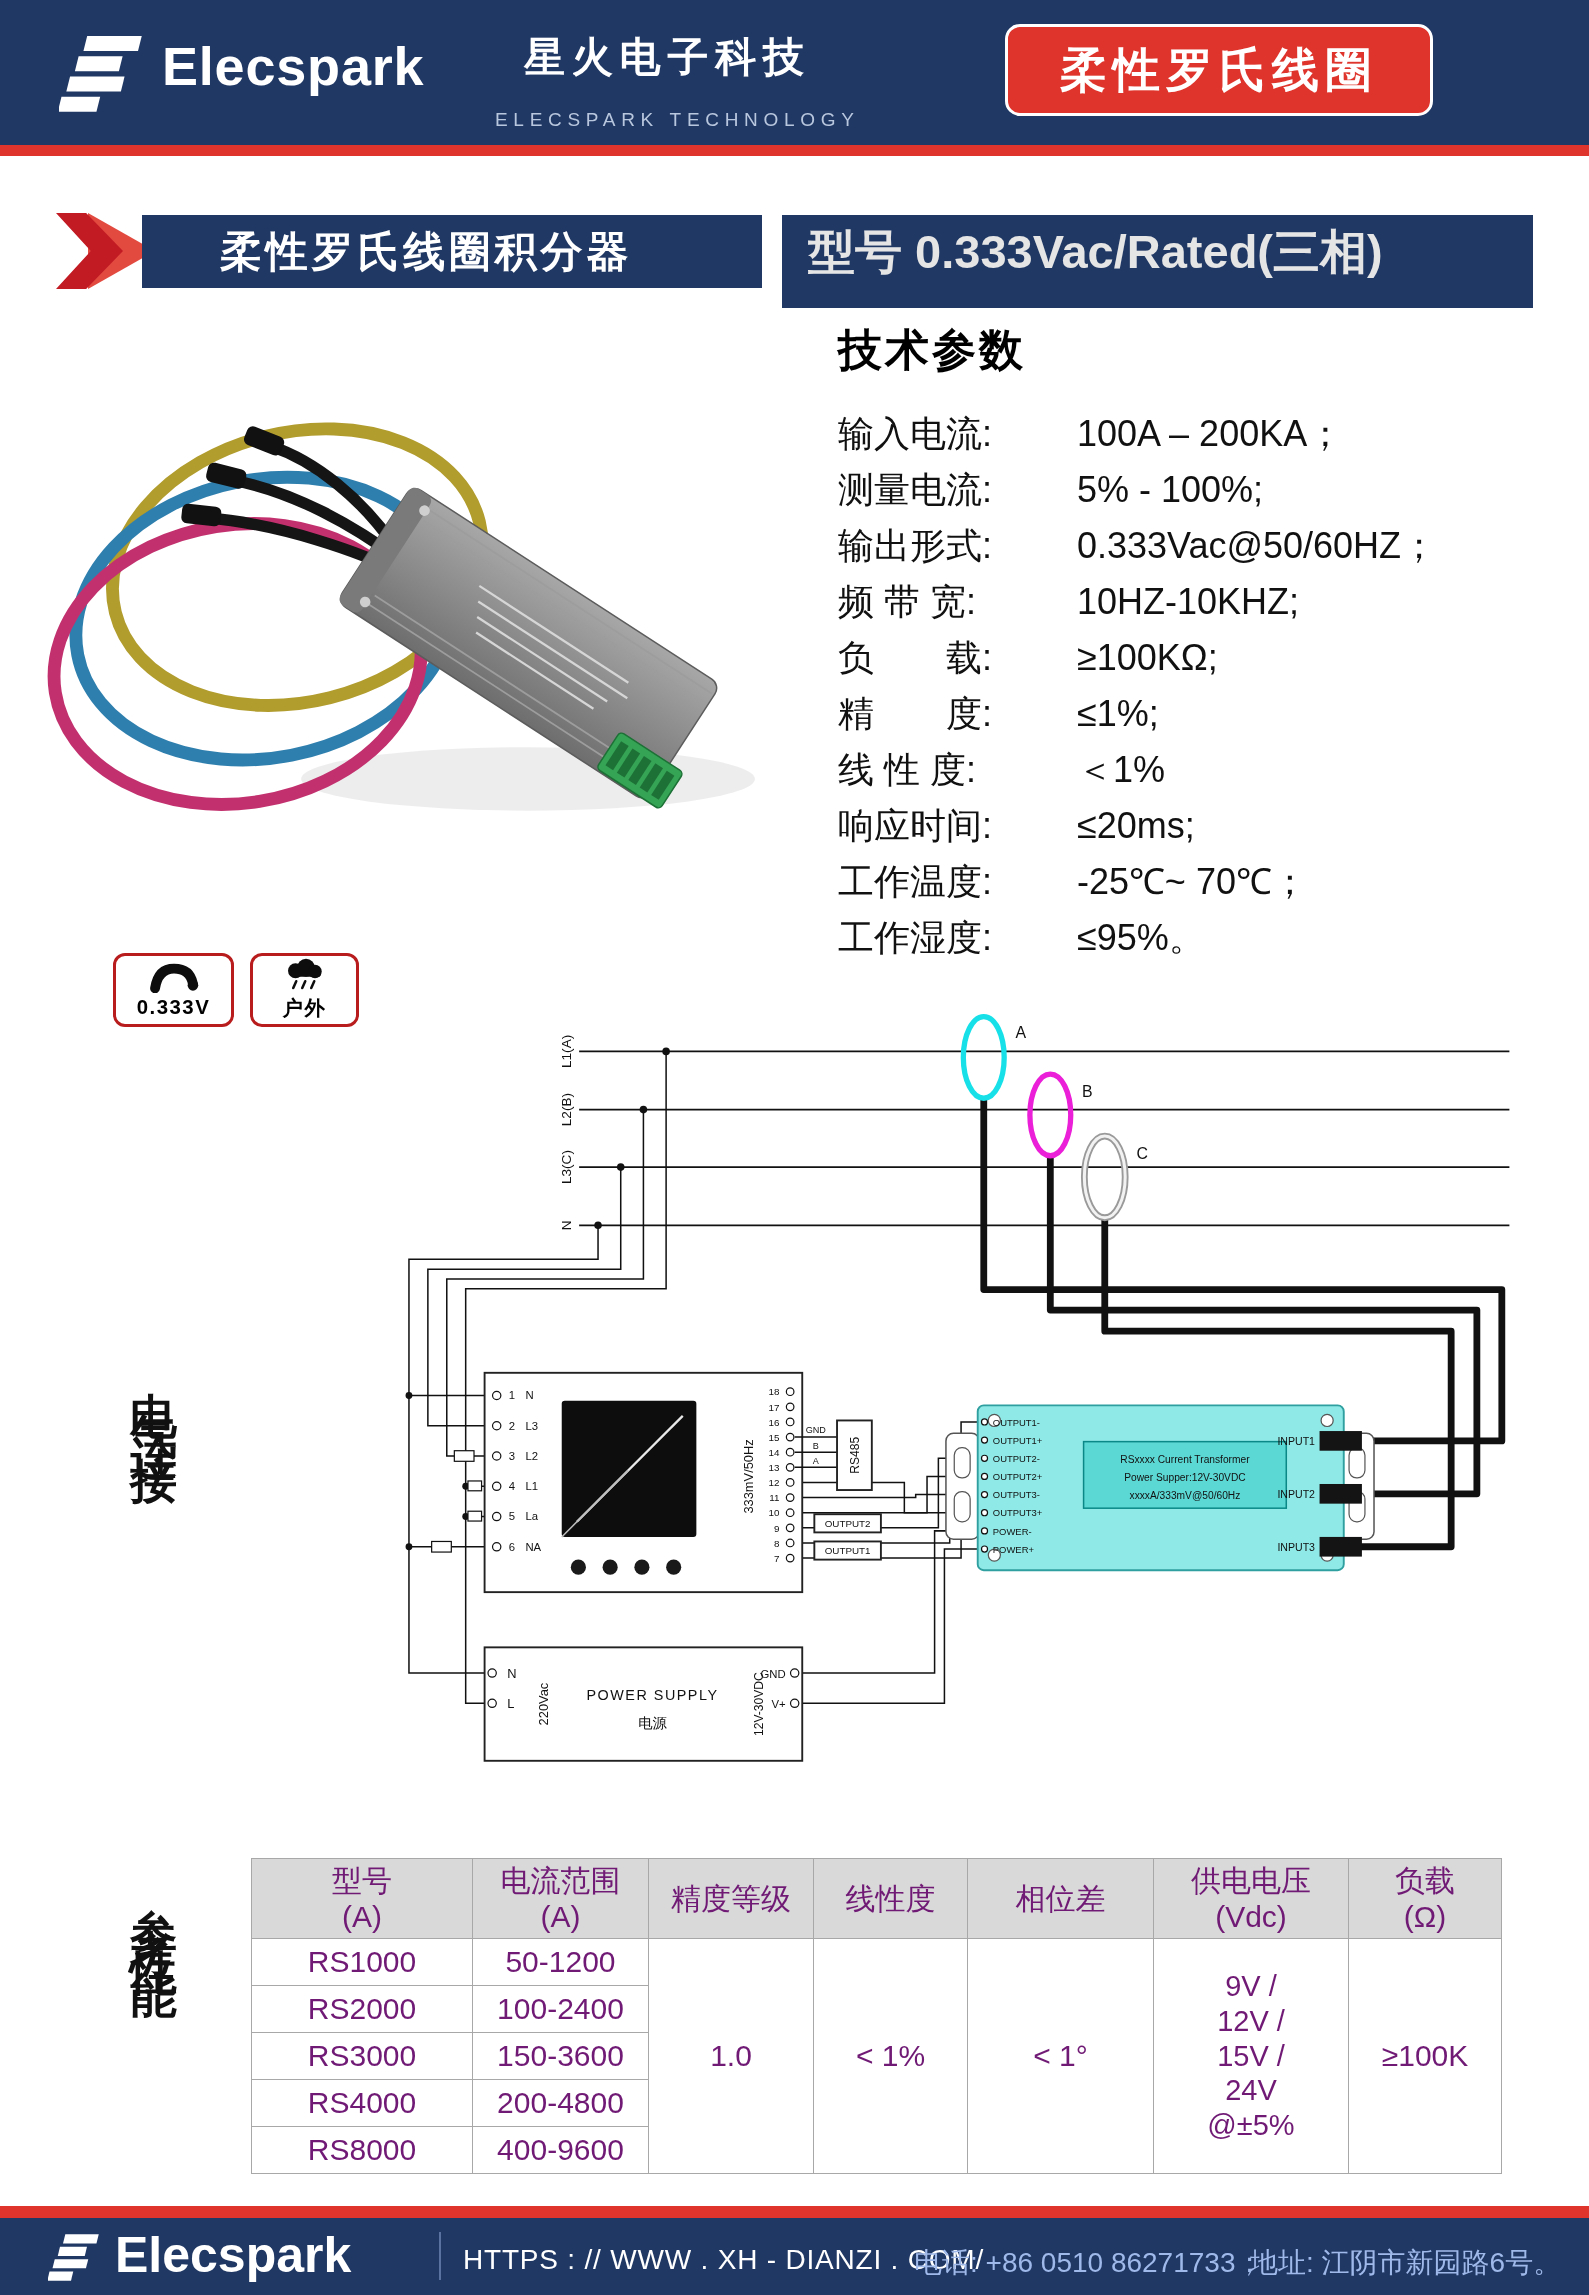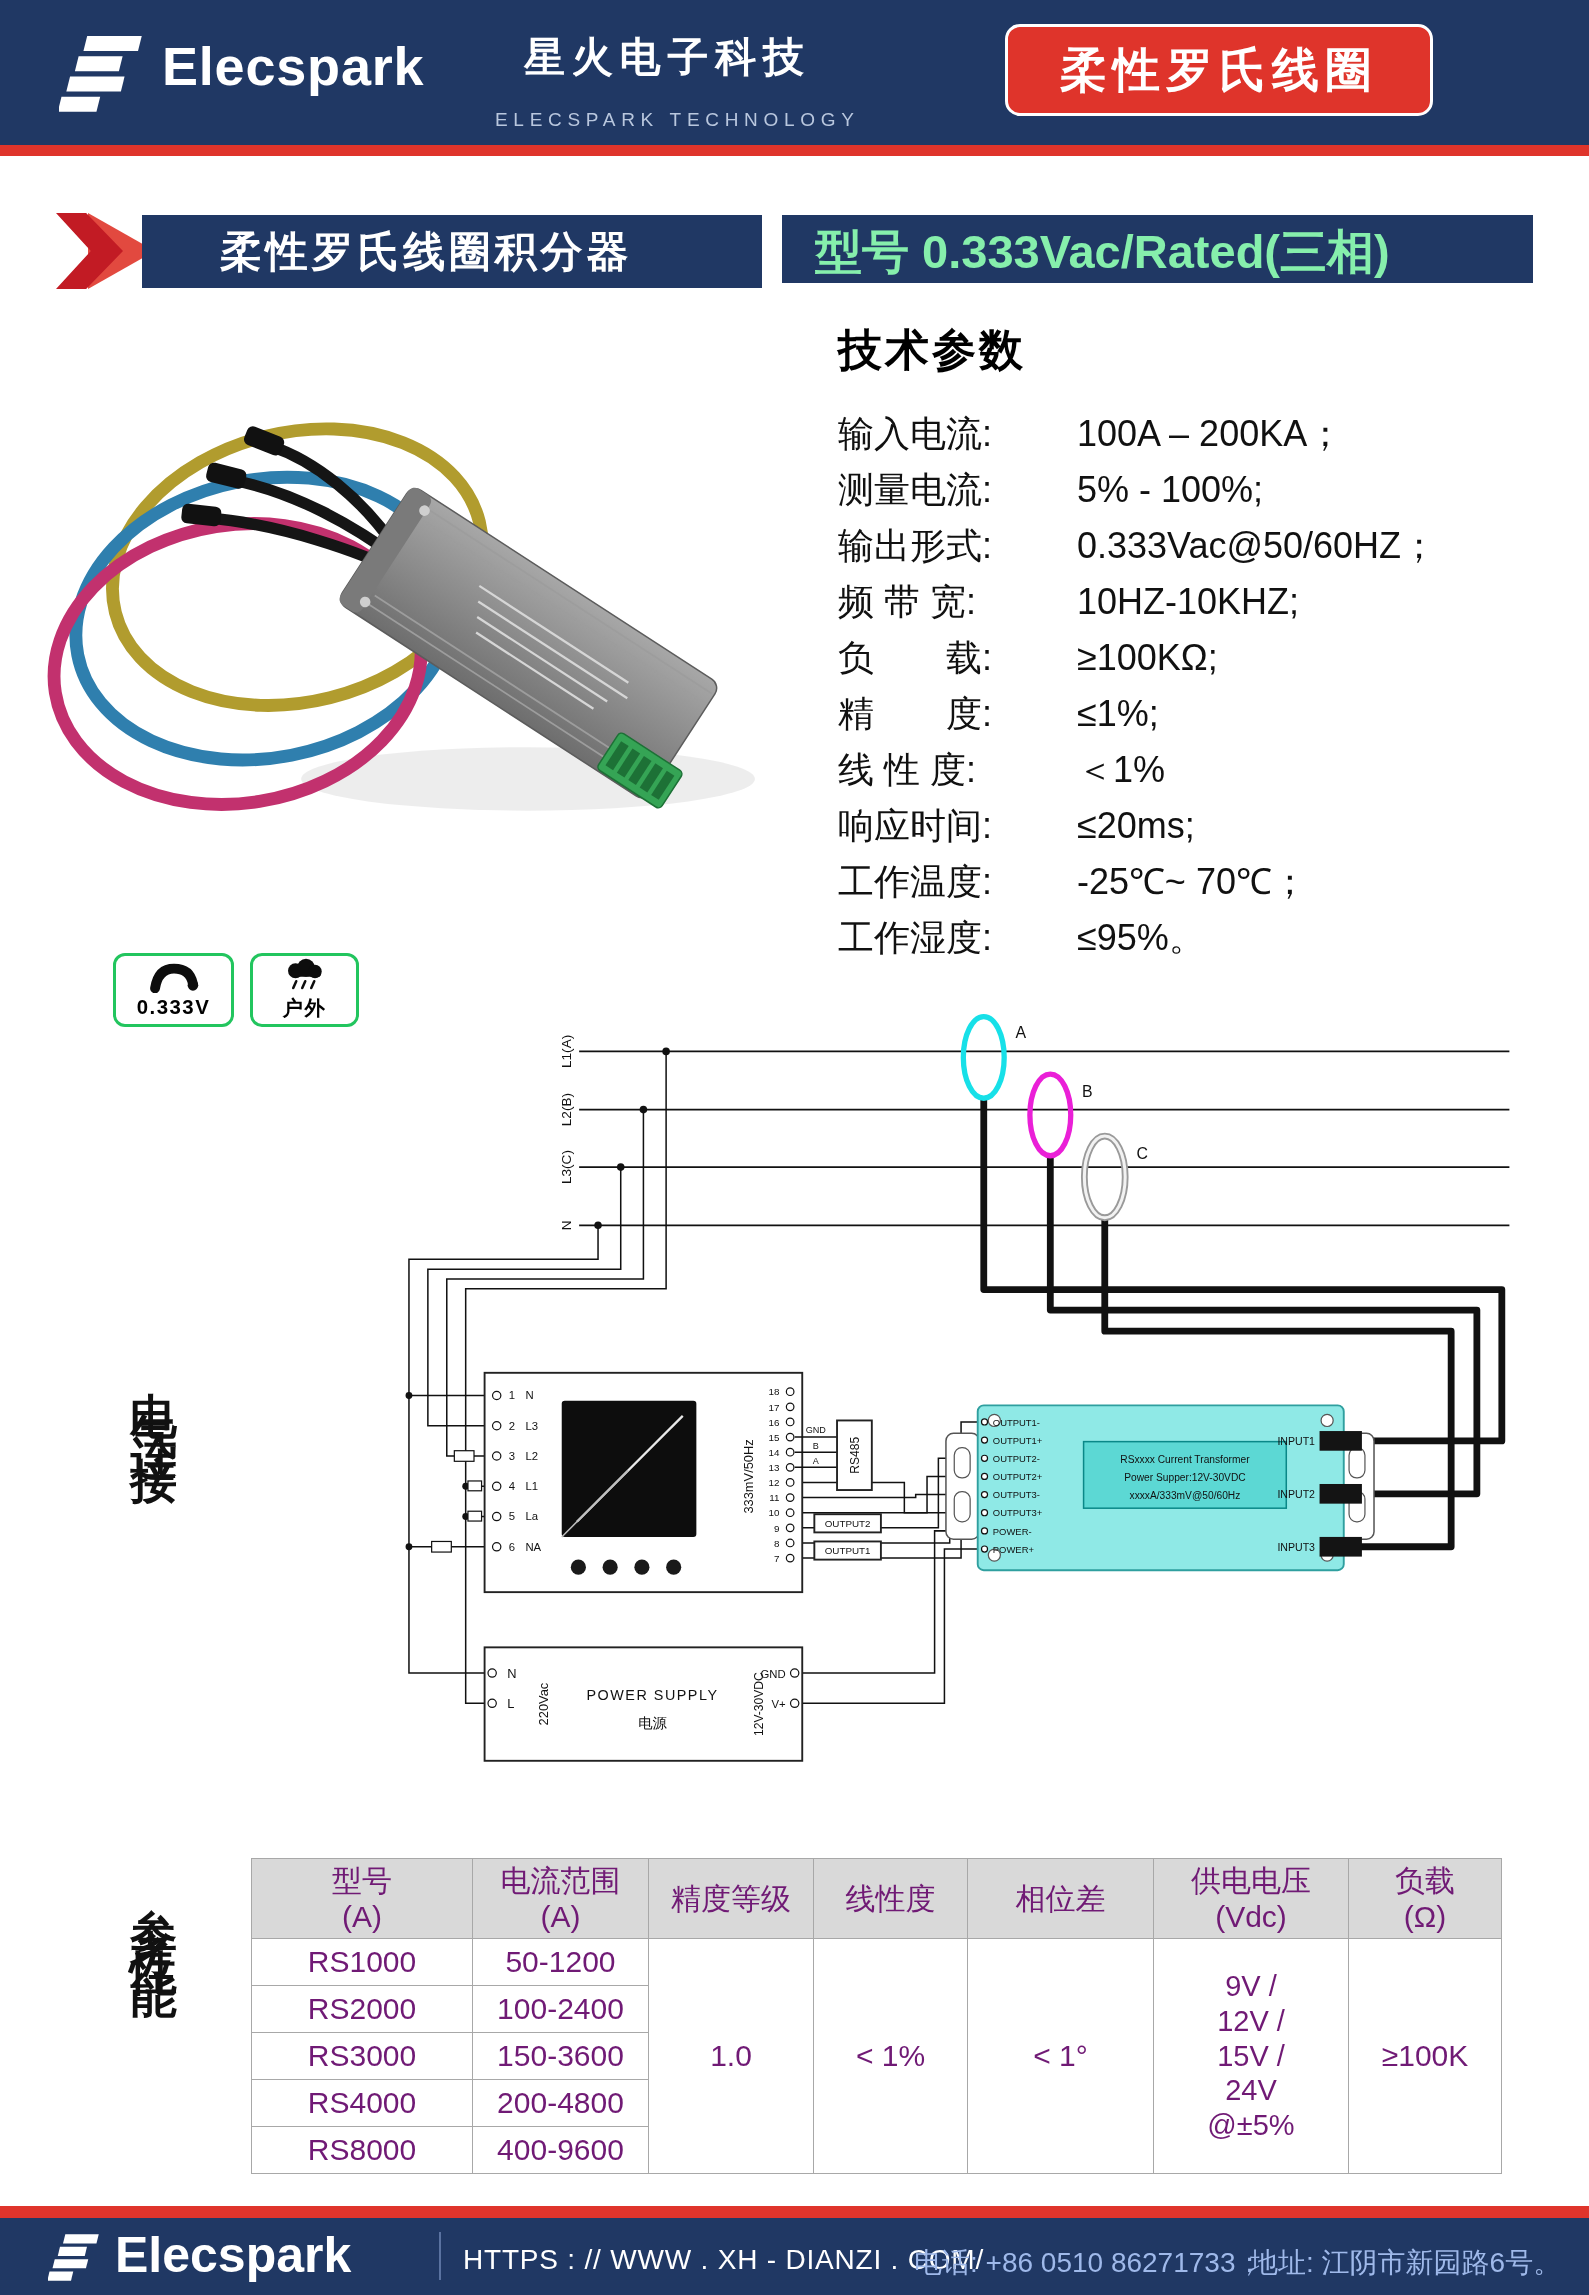--- a/index.html
+++ b/index.html
@@ -13,34 +13,34 @@
   .brand { position:absolute; left:162px; top:35px; font-size:54px; font-weight:bold; color:#fff; letter-spacing:0.8px; }
   .brand-cn { position:absolute; left:492px; top:30px; font-size:41px; font-weight:bold; color:#fff; letter-spacing:6.8px;margin-left:32px; }
   .brand-sub { position:absolute; left:495px; top:89px; font-size:19px; color:#b9c7de; letter-spacing:5.7px;margin-top:20px; }
   .badge { position:absolute; left:1005px; top:24px; width:428px; height:92px; background:#df342b; border:3.8px solid #fff; border-radius:15px; color:#fff; font-size:47px; font-weight:bold; display:flex; align-items:center; justify-content:center; letter-spacing:6px; }
   .stripe-top { position:absolute; left:0; top:145px; width:1590px; height:11.3px; background:#df342b; }
 
   
   .chevron-back { position:absolute; left:88px; top:213px; width:67px; height:76px; background:#e2493f; clip-path:polygon(0 0,100% 50%,0 100%); }
   .chevron { position:absolute; left:56px; top:213px; width:67px; height:76px; background:#c21b24; clip-path:polygon(0 0,45% 0,100% 50%,45% 100%,0 100%,52% 50%); }
   .title-bar-left { position:absolute; left:142px; top:215px; width:620px; height:73px; background:#203864; color:#fff; font-size:42px; font-weight:bold; line-height:73px; padding-left:78px; letter-spacing:3.8px; }
-  .title-bar-right { position:absolute; left:782px; top:215px; width:751px; height:68px; background:#203864; color:#86efac; font-size:47px; font-weight:bold; line-height:73px; padding-left:33px; }
+  .title-bar-right { position:absolute; left:782px; top:215px; width:751px; height:93px; background:#203864; color:#e5e5e5; font-size:47px; font-weight:bold; line-height:73px; padding-left:26px; }
 
   
   .photo { position:absolute; left:44px; top:325px; width:779px; height:560px; }
 
   
   .specs { position:absolute; left:838px; top:321px; width:711px; }
   .specs-heading { font-size:44px; font-weight:bold; color:#000; letter-spacing:3px; margin-bottom:26px; }
   .spec-line { font-size:36px; color:#111; line-height:56px; white-space:pre; }
   .spec-label { display:inline-block; min-width:239px; white-space:pre; }
   .spec-value { white-space:pre; }
 
   
-  .cert-badge { position:absolute; border:3px solid #22c55e; border-radius:12px; background:#fff; display:flex; flex-direction:column; align-items:center; justify-content:center; gap:2.3px; }
+  .cert-badge { position:absolute; border:3px solid #b91c1c; border-radius:12px; background:#fff; display:flex; flex-direction:column; align-items:center; justify-content:center; gap:2.3px; }
   #badge-0333 { left:113px; top:953px; width:121px; height:74px; }
   #badge-outdoor { left:250px; top:953px; width:109px; height:74px; }
   .badge-label { font-size:20.4px; font-weight:bold; color:#000; letter-spacing:1.5px; }
 
   
   .section-v-label { position:absolute; writing-mode:vertical-rl; text-orientation:upright; font-size:47px; font-weight:bold; color:#111; letter-spacing:21px; }
   #label-elec { left:123px; top:1354px; }
   #label-perf { left:123px; top:1870px; }
   .diagram-svg { position:absolute; left:227px; top:1006px; width:1332px; height:779px; }
   .diagram-svg text { font-family:"Liberation Sans", sans-serif; fill:#111; }

